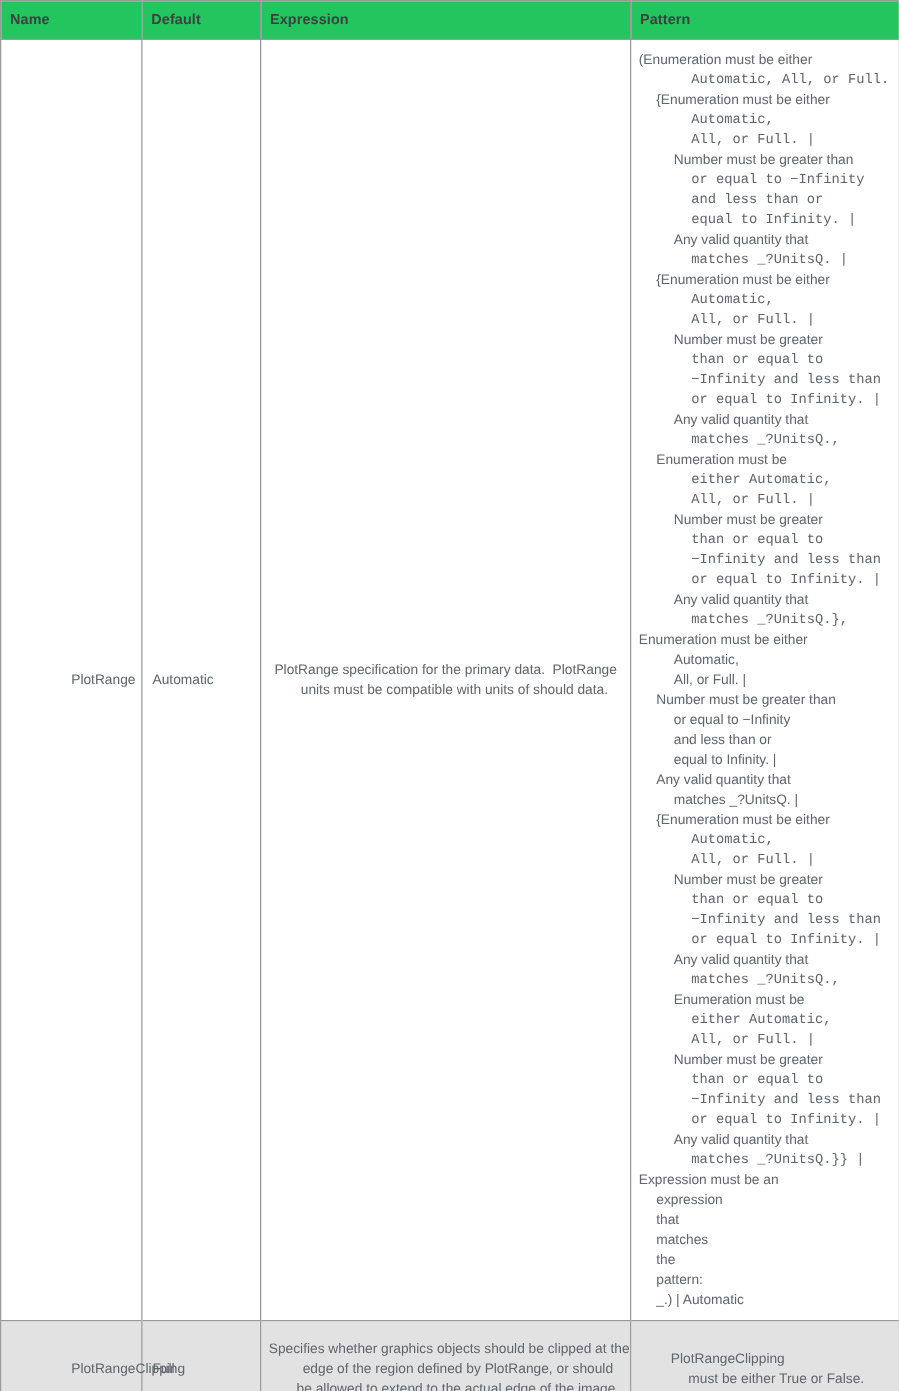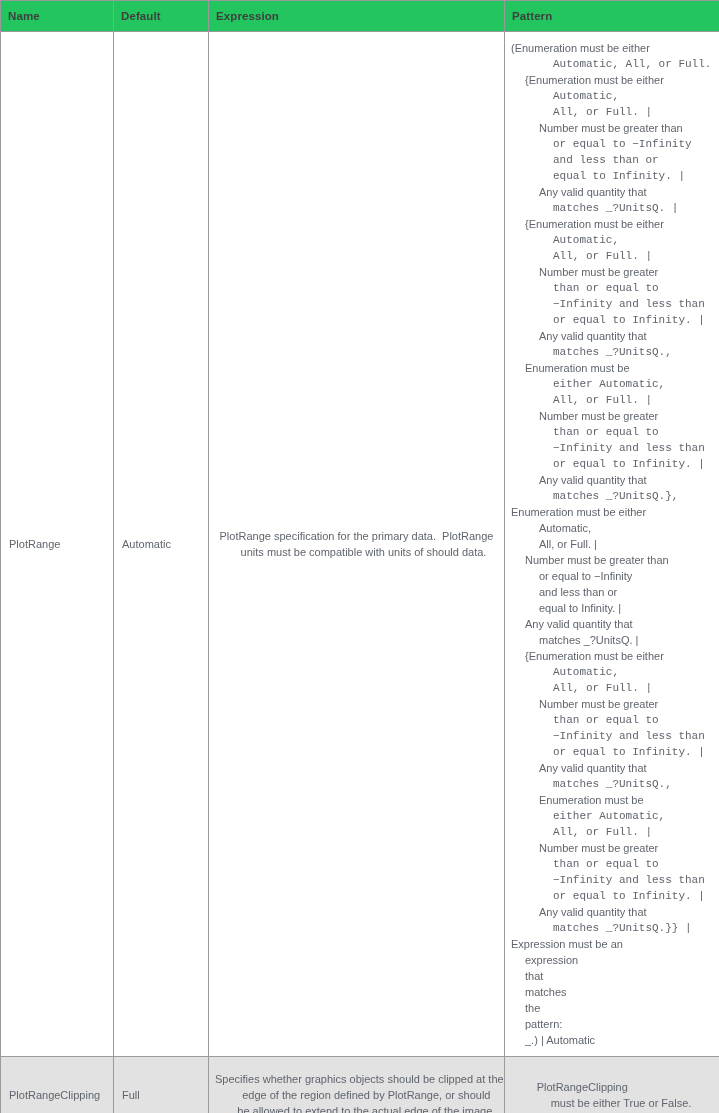--- a/index.html
+++ b/index.html
@@ -59,20 +59,21 @@
 
   tbody tr.body-row.row-plain { background: #ffffff; }
   tbody tr.body-row.row-shaded { background: #e2e2e2; }
   tbody tr.row-shaded td { border-top: 1px solid #9a9a9a; }
 
   
   .cell-name {
     padding-left: 8px;
     padding-right: 4px;
     white-space: nowrap;
+    margin-left: 48px;
   }
   .cell-default {
     padding-left: 8px;
     padding-right: 4px;
     white-space: nowrap;
   }
 
   
   .wrap-block {
     display: block;

